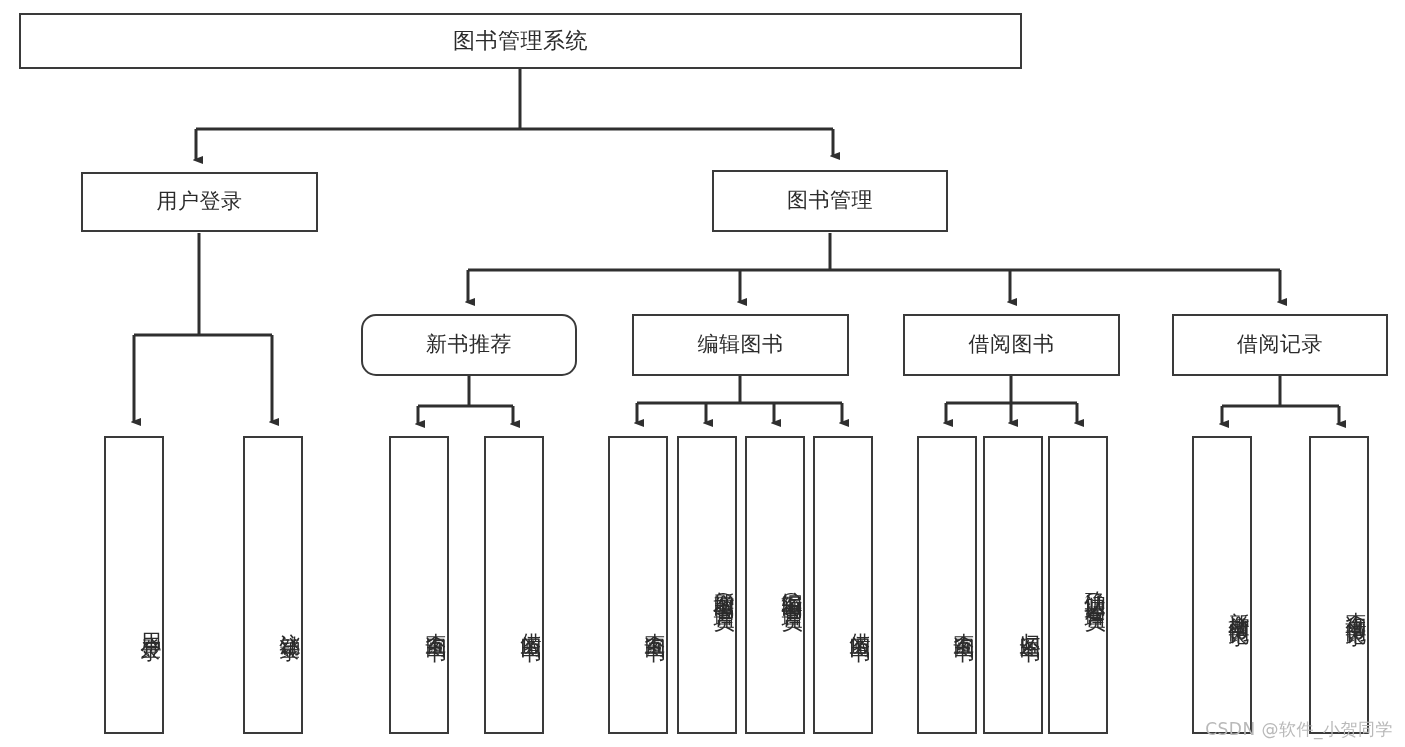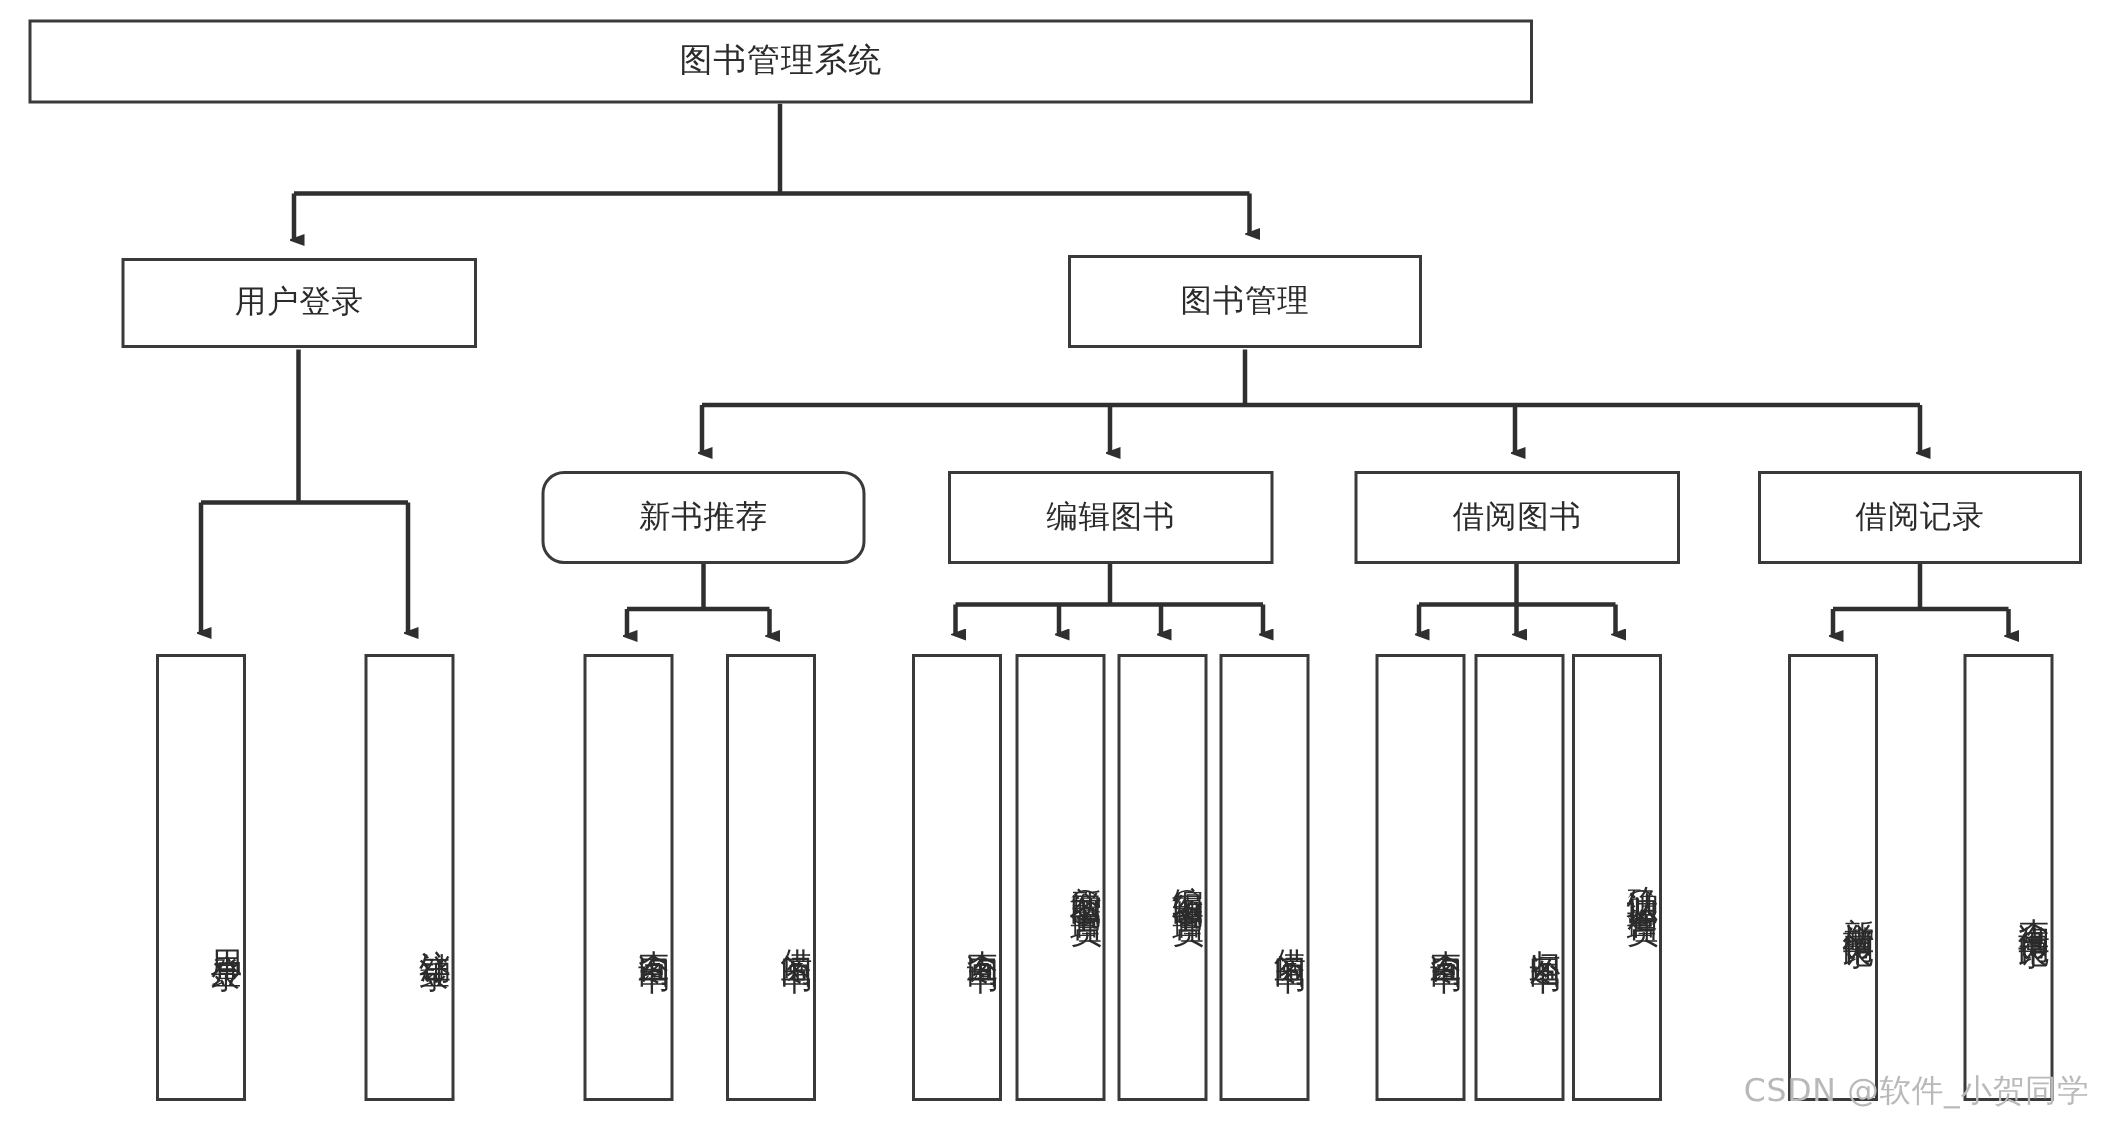--- a/index.html
+++ b/index.html
@@ -55,21 +55,21 @@
   }
   .node.vert .label{
     display:block;
     writing-mode:vertical-rl;
     text-orientation:upright;
   }
   .watermark{
     position:absolute;
     right:12px;
     bottom:6px;
-    font-size:21px;
+    font-size:17px;
     color:#b9b9b9;
     letter-spacing:0.5px;
     white-space:nowrap;
     user-select:none;
     margin-left:19px;
   }
 </style>
 </head>
 <body>
 

